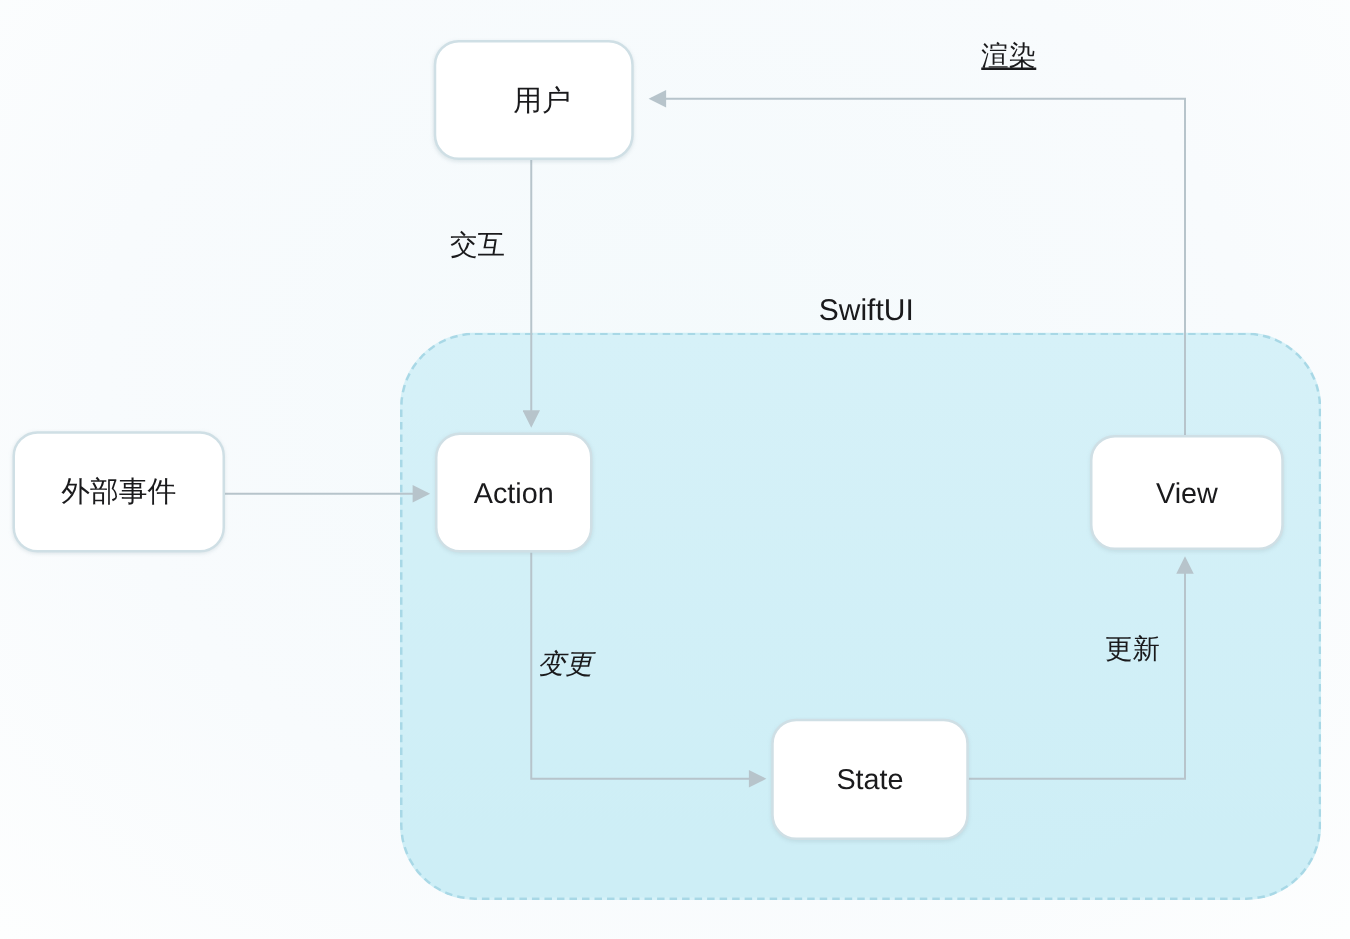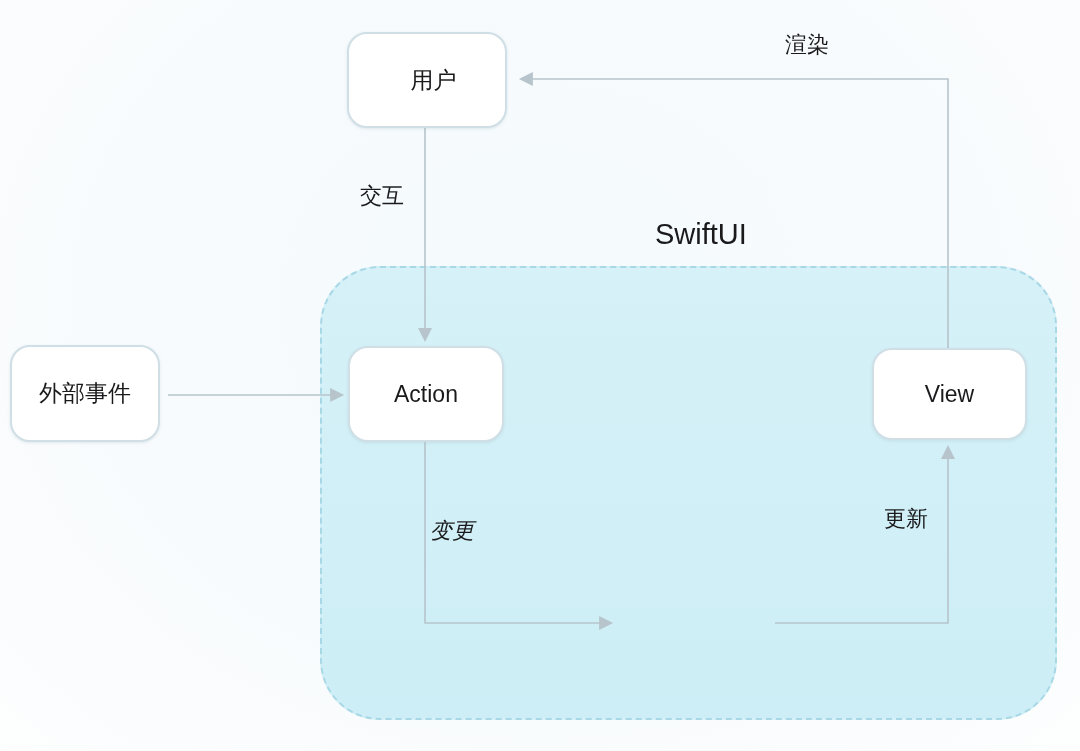--- a/index.html
+++ b/index.html
@@ -55,34 +55,34 @@
     border-radius: 20px;
     display: flex;
     align-items: center;
     justify-content: center;
     font-size: 23px;
     color: var(--text);
     z-index: 3;
     box-shadow: 0 1px 3px rgba(150,175,185,0.25);
   }
   .node-user     { left: 347px; top: 32px;  width: 160px; height: 96px; padding-left: 13px; }
-  .node-external { left: 10px;  top: 345px; width: 150px; height: 97px; }
-  .node-action   { left: 348px; top: 346px; width: 156px; height: 96px; }
+  .node-external { left: 10px;  top: 345px; width: 170px; height: 97px; }
+  .node-action   { left: 348px; top: 346px; width: 126px; height: 96px; }
   .node-view     { left: 872px; top: 348px; width: 155px; height: 92px; }
   .node-state    { left: 617px; top: 575px; width: 158px; height: 97px; }
   .edge-label {
     position: absolute;
     font-size: 22px;
     color: var(--text);
     z-index: 4;
     white-space: nowrap;
   }
-  .label-render   { left: 785px; top: 30px; }
+  .label-render   { left: 785px; top: 30px; text-decoration: underline; }
   .label-interact { left: 360px; top: 181px; text-align: center; }
-  .label-swiftui  { left: 655px; top: 218px; font-size: 29px; }
+  .label-swiftui  { left: 655px; top: 235px; font-size: 24px; }
   .label-change   { left: 430px; top: 516px; font-style: italic; }
   .label-update   { left: 884px; top: 504px; }
 </style>
 </head>
 <body>
 
 <div class="canvas">
 
   <div class="swiftui-container"></div>
 
@@ -108,20 +108,23 @@
   </div>
 
   <div class="node node-action">
     <span>Action</span>
   </div>
 
   <div class="node node-view">
     <span>View</span>
   </div>
 
+  <div class="node node-state">
+    <span>State</span>
+  </div>
 
   <div class="edge-label label-render">渲染</div>
   <div class="edge-label label-interact">交互</div>
   <div class="edge-label label-swiftui">SwiftUI</div>
   <div class="edge-label label-change">变更</div>
   <div class="edge-label label-update">更新</div>
 
 </div>
 
 </body></html>

